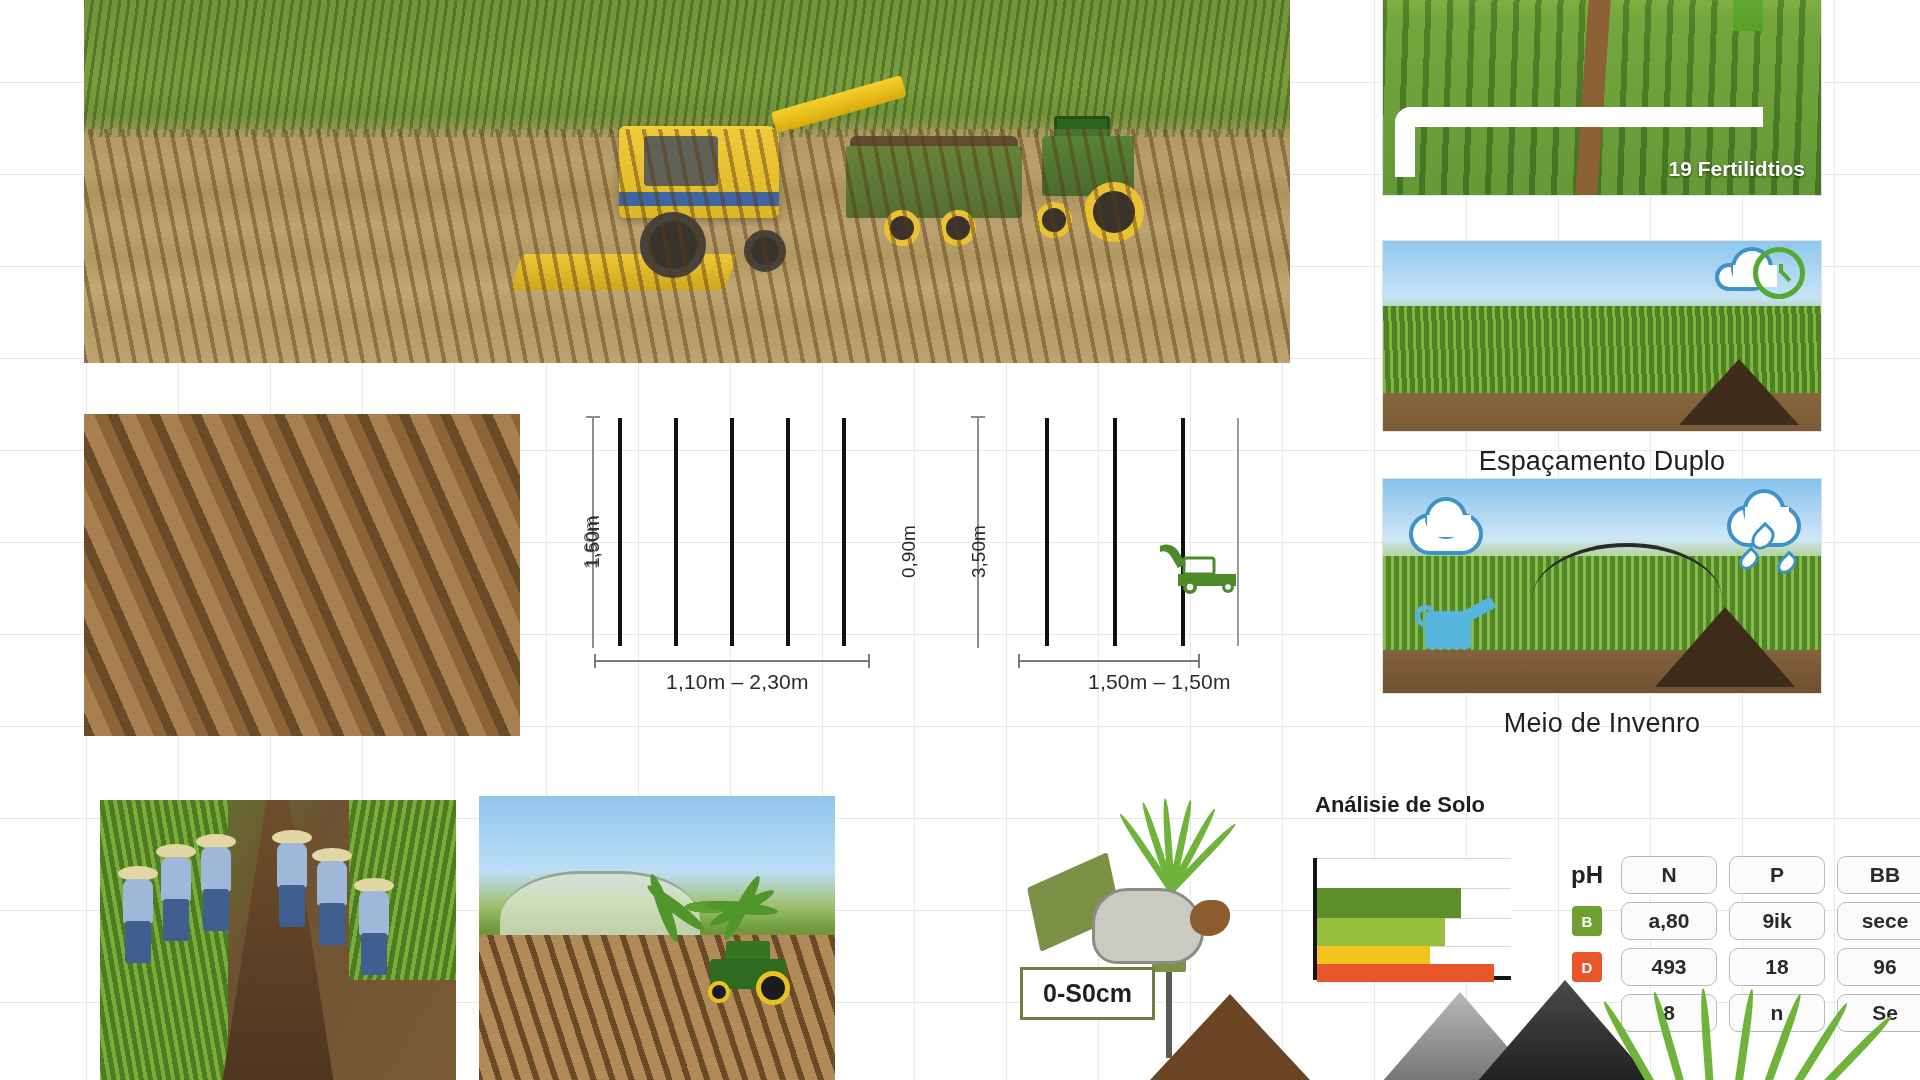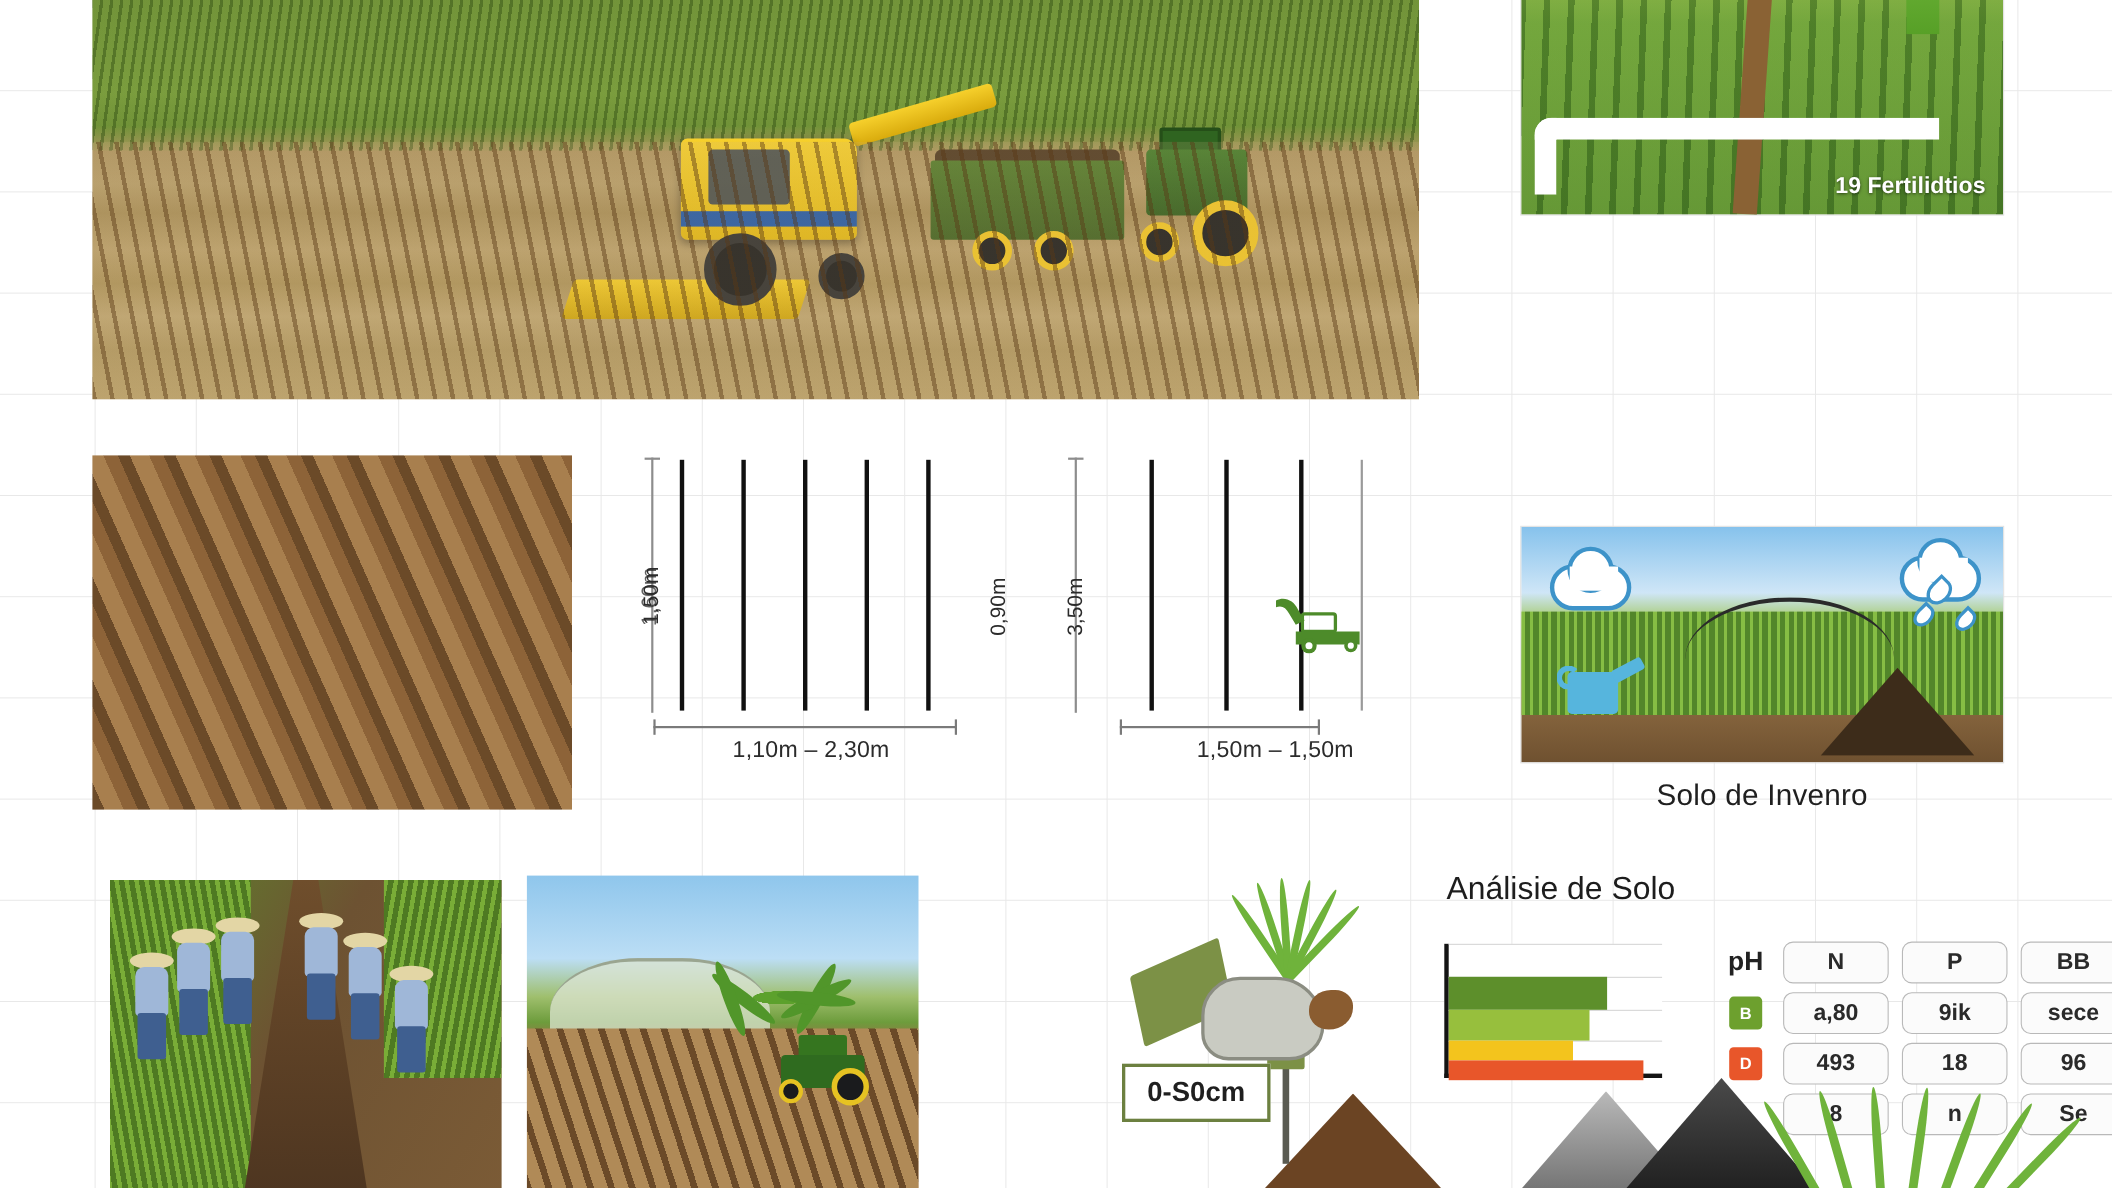--- a/index.html
+++ b/index.html
@@ -354,21 +354,21 @@
   }
   #depth-chip {
     position: absolute; left: 0; bottom: 60px;
     border: 3px solid #6c8040; background: #ffffff;
     padding: 9px 20px; font-size: 25px; color: #1f1f1f; font-weight: 600;
   }
 
   
   #analysis-title {
     position: absolute; left: 1315px; top: 792px;
-    font-size: 29px; color: #1d1d1d; font-weight: 400;
+    font-size: 22px; color: #1d1d1d; font-weight: 700;
   }
   #analysis-chart {
     position: absolute; left: 1313px; top: 858px; width: 198px; height: 122px;
     border-left: 4px solid #141414; border-bottom: 4px solid #141414;
     background: #ffffff;
   }
   .abar { position: absolute; left: 0; }
   .agrid { position: absolute; left: 0; width: 100%; height: 1px; background: #d6d6d6; }
 
   #analysis-table {
@@ -536,38 +536,50 @@
     <div class="thumb" id="thumb-anomeio" style="width:440px; height:292px;">
       <div class="leafrows"></div>
       <div class="soilpath"></div>
       <div class="hook"></div>
       <div class="arrow-up"></div>
 
       <span class="badge-overlay">19 Fertilidtios</span>
     </div>
   </div>
 
+  <div class="card" id="card-duplo" style="left:1382px; top:240px; width:440px;">
+    <div class="thumb" id="thumb-duplo" style="width:440px; height:192px;">
+      <div class="canerows"></div>
+      <div class="soilheap"></div>
+      <div class="cloud-ic" style="right:54px; top:22px; width:52px; height:28px;"></div>
+      <div class="clock-ic" style="right:16px; top:6px; width:52px; height:52px;">
+        <div class="hh"></div>
+          <div class="mh"></div>
+      </div>
+    </div>
+    <div class="caption">Espaçamento Duplo</div>
+  </div>
 
   <div class="card" id="card-inverno" style="left:1382px; top:478px; width:440px;">
     <div class="thumb" id="thumb-inverno" style="width:440px; height:216px;">
       <div class="canerows"></div>
       <div class="pivot"></div>
       <div class="soilheap"></div>
       <div class="wateringcan">
         <div class="handle"></div>
           <div class="body"></div>
           <div class="spout"></div>
       </div>
       <div class="cloud-ic" style="left:26px; top:34px;"></div>
       <div class="cloud-ic" style="right:20px; top:26px;"></div>
       <div class="drop" style="right:64px; top:70px;"></div>
       <div class="drop" style="right:26px; top:74px;"></div>
       <div class="drop" style="right:48px; top:46px; width:20px; height:26px;"></div>
     </div>
-    <div class="caption">Solo de Invenro</div>
+    <div class="caption">Meio de Invenro</div>
   </div>
 
   <div id="soil-illu">
     <div class="grass-tuft">
       <div class="blade" style="transform:rotate(-34deg);"></div>
       <div class="blade" style="transform:rotate(-18deg);"></div>
       <div class="blade" style="transform:rotate(-4deg);"></div>
       <div class="blade" style="transform:rotate(12deg);"></div>
       <div class="blade" style="transform:rotate(28deg);"></div>
       <div class="blade" style="transform:rotate(44deg);"></div>

